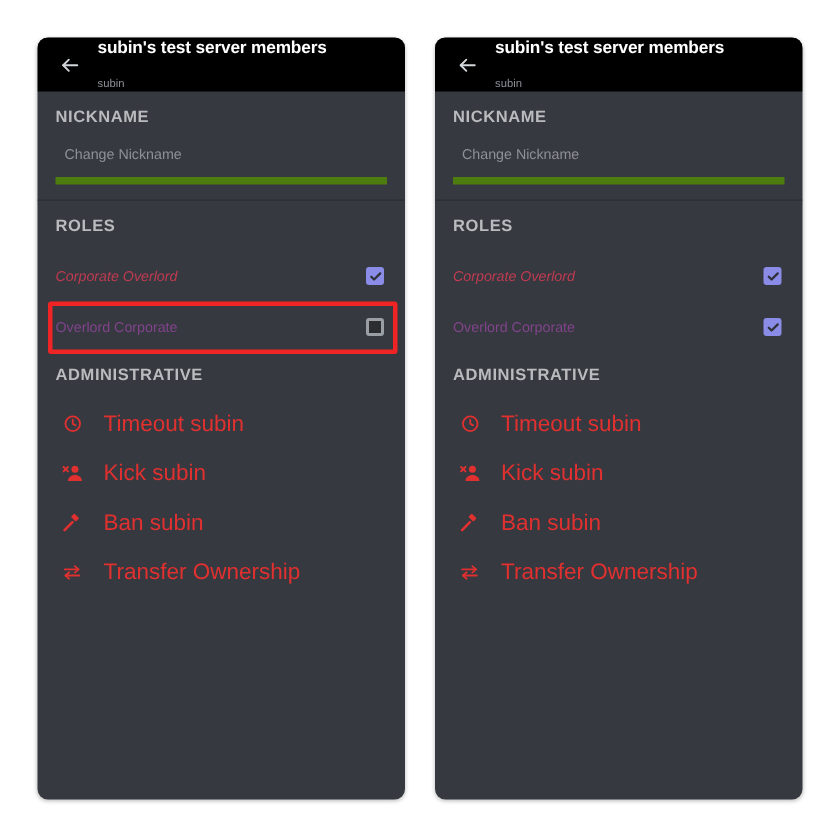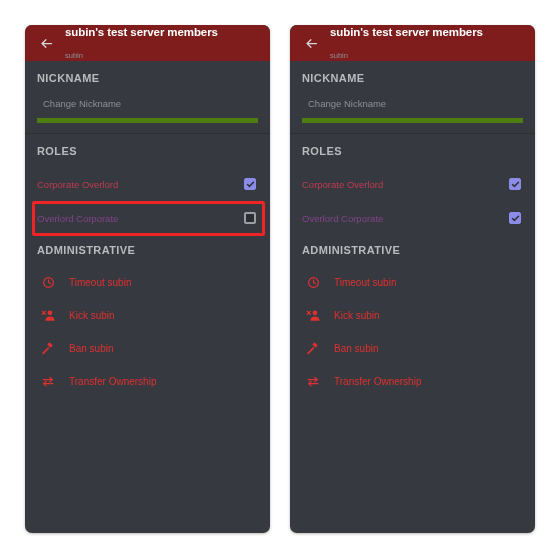--- a/index.html
+++ b/index.html
@@ -28,21 +28,21 @@
     border-radius: 7px;
     overflow: hidden;
     box-shadow: 0 1px 3px rgba(0,0,0,0.28);
   }
   .panel-left  { left: 25px; }
   .panel-right { left: 290px; }
 
   
   .panel-header {
     height: 36px;
-    background: #7f1d1d;
+    background: #000000;
     display: flex;
     align-items: center;
     padding: 0 10px;
     box-sizing: border-box;
   }
   .back-arrow {
     width: 22px;
     height: 22px;
     flex: 0 0 22px;
     display: flex;
@@ -96,21 +96,21 @@
     position: relative;
     display: flex;
     align-items: center;
     justify-content: space-between;
     padding: 0 14px 0 12px;
     height: 30px;
     margin-top: 4px;
     cursor: pointer;
   }
   .role-name { font-size: 9.5px; }
-  .role-red    { color: #c03b52; }
+  .role-red    { color: #c03b52; font-style: italic; }
   .role-purple { color: #81438c; }
 
   .checkbox {
     width: 12px;
     height: 12px;
     box-sizing: border-box;
     border-radius: 2px;
     flex: 0 0 12px;
     display: flex;
     align-items: center;
@@ -152,21 +152,21 @@
     width: 22px;
     flex: 0 0 22px;
     display: flex;
     align-items: center;
     justify-content: center;
     margin-right: 10px;
   }
   .admin-icon svg { display: block; }
   .admin-label {
     color: #e03030;
-    font-size: 10px;
+    font-size: 15px;
   }
 </style>
 </head>
 <body>
 
 <div class="stage">
 
   <div class="panel panel-left">
     <div class="panel-header">
       <div class="back-arrow">

